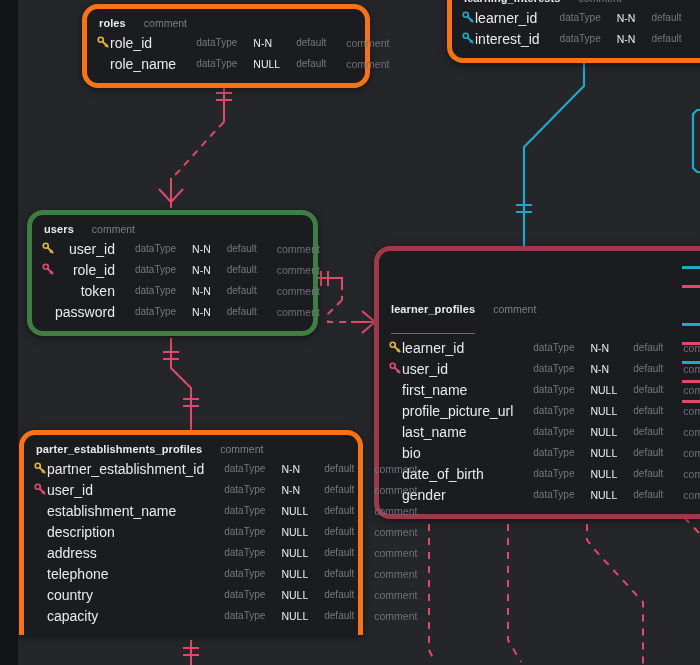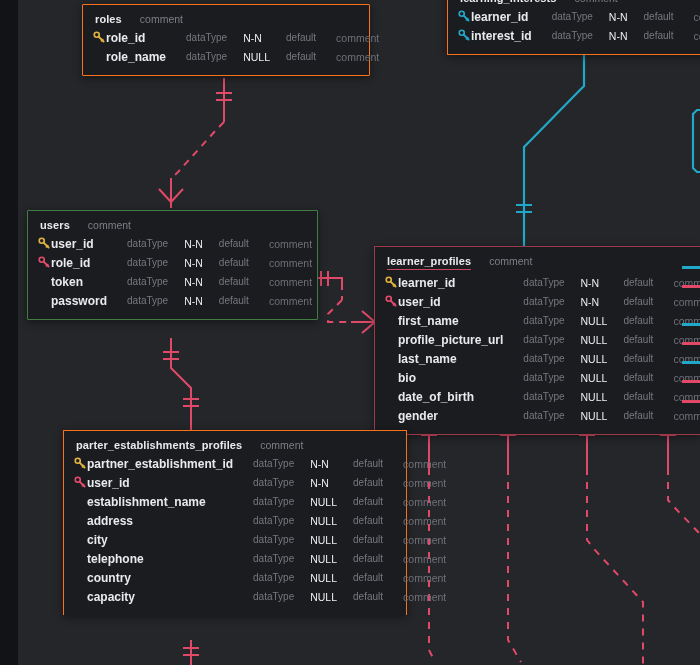--- a/index.html
+++ b/index.html
@@ -34,55 +34,56 @@
   #links {
     position: absolute; left: 0; top: 0;
     width: 682px; height: 665px;
     z-index: 1;
     pointer-events: none;
   }
   
   .entity {
     position: absolute;
     background: #1b1c20;
-    border: 1px solid #f97316;
-    border-radius: 1px;
+    border: 5px solid #f97316;
+    border-radius: 16px;
     padding: 8px 10px 9px 10px;
     z-index: 10;
     box-shadow: 0 2px 9px rgba(0,0,0,0.45);
   }
-  .entity.sel-green { border-color: #3f7d43; }
+  .entity.sel-green { border-color: #3f7d43; text-align: right; }
   .entity.sel-pink  { border-color: #9c3a4c; }
 
   .ent-head {
     display: flex;
     align-items: baseline;
     gap: 18px;
     padding: 0 0 3px 2px;
     white-space: nowrap;
   }
   .ent-title {
     color: #e9eaec;
     font-size: 11px;
     font-weight: bold;
     letter-spacing: .1px;
   }
   .underline-title .ent-title {
     border-bottom: 1px solid #c9445e;
-    padding-bottom: 2px;
+    padding-bottom: 18px;
+    margin-top: 44px;
   }
   .ent-comment {
     color: #7d7f86;
     font-size: 10.5px;
   }
   .rows { display: table; border-collapse: collapse; }
   .row  { display: table-row; }
   .cell { display: table-cell; padding: 2.5px 0; vertical-align: middle; white-space: nowrap; }
   .c-key   { width: 19px; }
-  .c-name  { color: #e9eaec; font-size: 12px; font-weight: bold; padding-right: 20px; }
+  .c-name  { color: #e9eaec; font-size: 14px; font-weight: normal; padding-right: 20px; }
   .c-type  { color: #76787f; font-size: 10px; padding-right: 16px; }
   .c-null  { color: #eceef0; font-size: 10.5px; font-weight: normal; padding-right: 16px; }
   .c-def   { color: #76787f; font-size: 10px; padding-right: 20px; }
   .c-com   { color: #6e7078; font-size: 10.5px; }
 
   .keyico { display: block; width: 13px; height: 13px; }
 
   
   .clip-top    { border-top: none;  border-top-left-radius: 0; border-top-right-radius: 0; }
   .clip-right  { border-right: none; border-top-right-radius: 0; border-bottom-right-radius: 0; }
@@ -379,21 +380,21 @@
     </div>
 
     <div class="stub" style="left:664px; top:266px; width:18px; height:3px; background:#21a8c9;"></div>
     <div class="stub" style="left:664px; top:285px; width:18px; height:3px; background:#e04a68;"></div>
     <div class="stub" style="left:664px; top:323px; width:18px; height:3px; background:#21a8c9;"></div>
     <div class="stub" style="left:664px; top:342px; width:18px; height:3px; background:#e04a68;"></div>
     <div class="stub" style="left:664px; top:361px; width:18px; height:3px; background:#21a8c9;"></div>
     <div class="stub" style="left:664px; top:380px; width:18px; height:3px; background:#e04a68;"></div>
     <div class="stub" style="left:664px; top:400px; width:18px; height:3px; background:#e04a68;"></div>
 
-    <div class="entity clip-bottom" style="left:1px; top:430px; width:344px;margin-left:44px;">
+    <div class="entity clip-bottom" style="left:1px; top:430px; width:344px;">
       <div class="ent-head">
         <span class="ent-title">parter_establishments_profiles</span>
         <span class="ent-comment">comment</span>
       </div>
       <div class="rows">
         <div class="row">
           <div class="cell c-key">
             <svg class="keyico" viewBox="0 0 16 16">
               <circle cx="4.6" cy="4.6" r="3.1" fill="none" stroke="#e0b341" stroke-width="2"></circle>
               <path d="M6.9 6.9 L13 13" stroke="#e0b341" stroke-width="2.4" stroke-linecap="round"></path>
@@ -423,29 +424,29 @@
         <div class="row">
           <div class="cell c-key"></div>
           <div class="cell c-name">establishment_name</div>
           <div class="cell c-type">dataType</div>
           <div class="cell c-null">NULL</div>
           <div class="cell c-def">default</div>
           <div class="cell c-com">comment</div>
         </div>
         <div class="row">
           <div class="cell c-key"></div>
+          <div class="cell c-name">description</div>
+          <div class="cell c-type">dataType</div>
+          <div class="cell c-null">NULL</div>
+          <div class="cell c-def">default</div>
+          <div class="cell c-com">comment</div>
+        </div>
+        <div class="row">
+          <div class="cell c-key"></div>
           <div class="cell c-name">address</div>
-          <div class="cell c-type">dataType</div>
-          <div class="cell c-null">NULL</div>
-          <div class="cell c-def">default</div>
-          <div class="cell c-com">comment</div>
-        </div>
-        <div class="row">
-          <div class="cell c-key"></div>
-          <div class="cell c-name">city</div>
           <div class="cell c-type">dataType</div>
           <div class="cell c-null">NULL</div>
           <div class="cell c-def">default</div>
           <div class="cell c-com">comment</div>
         </div>
         <div class="row">
           <div class="cell c-key"></div>
           <div class="cell c-name">telephone</div>
           <div class="cell c-type">dataType</div>
           <div class="cell c-null">NULL</div>

